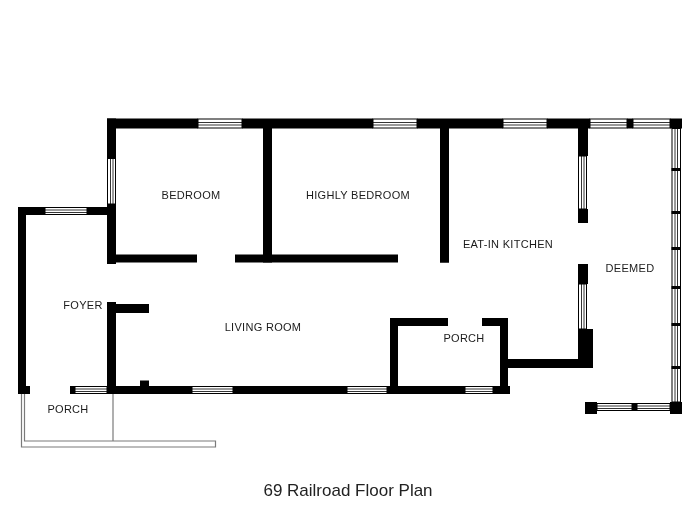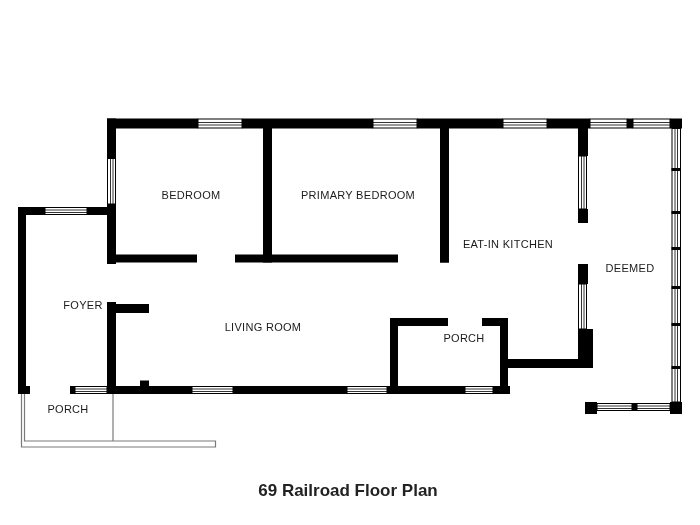--- a/index.html
+++ b/index.html
@@ -7,21 +7,21 @@
        font-family:"Liberation Sans", sans-serif;}
   .plan{position:absolute;left:0;top:0;width:700px;height:525px;margin-top:41px;}
   svg{position:absolute;left:0;top:0;}
   .wall{fill:#000000;stroke:none;}
   .win rect{fill:#ffffff;stroke:#000000;stroke-width:1;}
   .win line{stroke:#000000;stroke-width:0.8;}
   .porch-line{fill:none;stroke:#7a7a7a;stroke-width:1.2;}
   .room-label{position:absolute;transform:translate(-50%,-50%);
       font-size:11px;letter-spacing:0.3px;color:#1b1b1b;white-space:nowrap;}
   .plan-title{position:absolute;left:348px;top:450px;transform:translate(-50%,-50%);
-      font-size:17px;color:#222222;white-space:nowrap;font-weight:bold;}
+      font-size:17px;color:#222222;white-space:nowrap;}
   .disclaimer{position:absolute;left:350px;top:504px;transform:translate(-50%,-50%);
       font-size:7px;letter-spacing:0.35px;color:#c6c6c6;white-space:nowrap;}
 </style>
 </head>
 <body>
 
 <div class="plan">
 
   <svg width="700" height="525" viewBox="0 0 700 525">
 
@@ -164,21 +164,21 @@
     <rect class="wall" x="671.5" y="206" width="9.5" height="3"></rect>
     <rect class="wall" x="671.5" y="245" width="9.5" height="3"></rect>
     <rect class="wall" x="671.5" y="282" width="9.5" height="3"></rect>
     <rect class="wall" x="671.5" y="325" width="9.5" height="3"></rect>
 
     <path class="porch-line" d="M 21.5,353 L 21.5,406 L 215.5,406 L 215.5,400 L 24.5,400 L 24.5,353"></path>
     <line class="porch-line" x1="113" y1="353" x2="113" y2="400"></line>
   </svg>
 
   <div class="room-label" style="left:191px;top:154px">BEDROOM</div>
-  <div class="room-label" style="left:358px;top:154px">PRIMARY BEDROOM</div>
+  <div class="room-label" style="left:358px;top:154px">HIGHLY BEDROOM</div>
   <div class="room-label" style="left:508px;top:203px">EAT-IN KITCHEN</div>
   <div class="room-label" style="left:630px;top:227px">DEEMED</div>
   <div class="room-label" style="left:83px;top:264px">FOYER</div>
   <div class="room-label" style="left:263px;top:286px">LIVING ROOM</div>
   <div class="room-label" style="left:464px;top:297px">PORCH</div>
   <div class="room-label" style="left:68px;top:368px">PORCH</div>
 
   <div class="plan-title">69 Railroad Floor Plan</div>
   <div class="disclaimer">MEASUREMENTS ARE CALCULATED BY CUBICASA TECHNOLOGY, DEEMED HIGHLY RELIABLE BUT NOT GUARANTEED.</div>
 </div>

